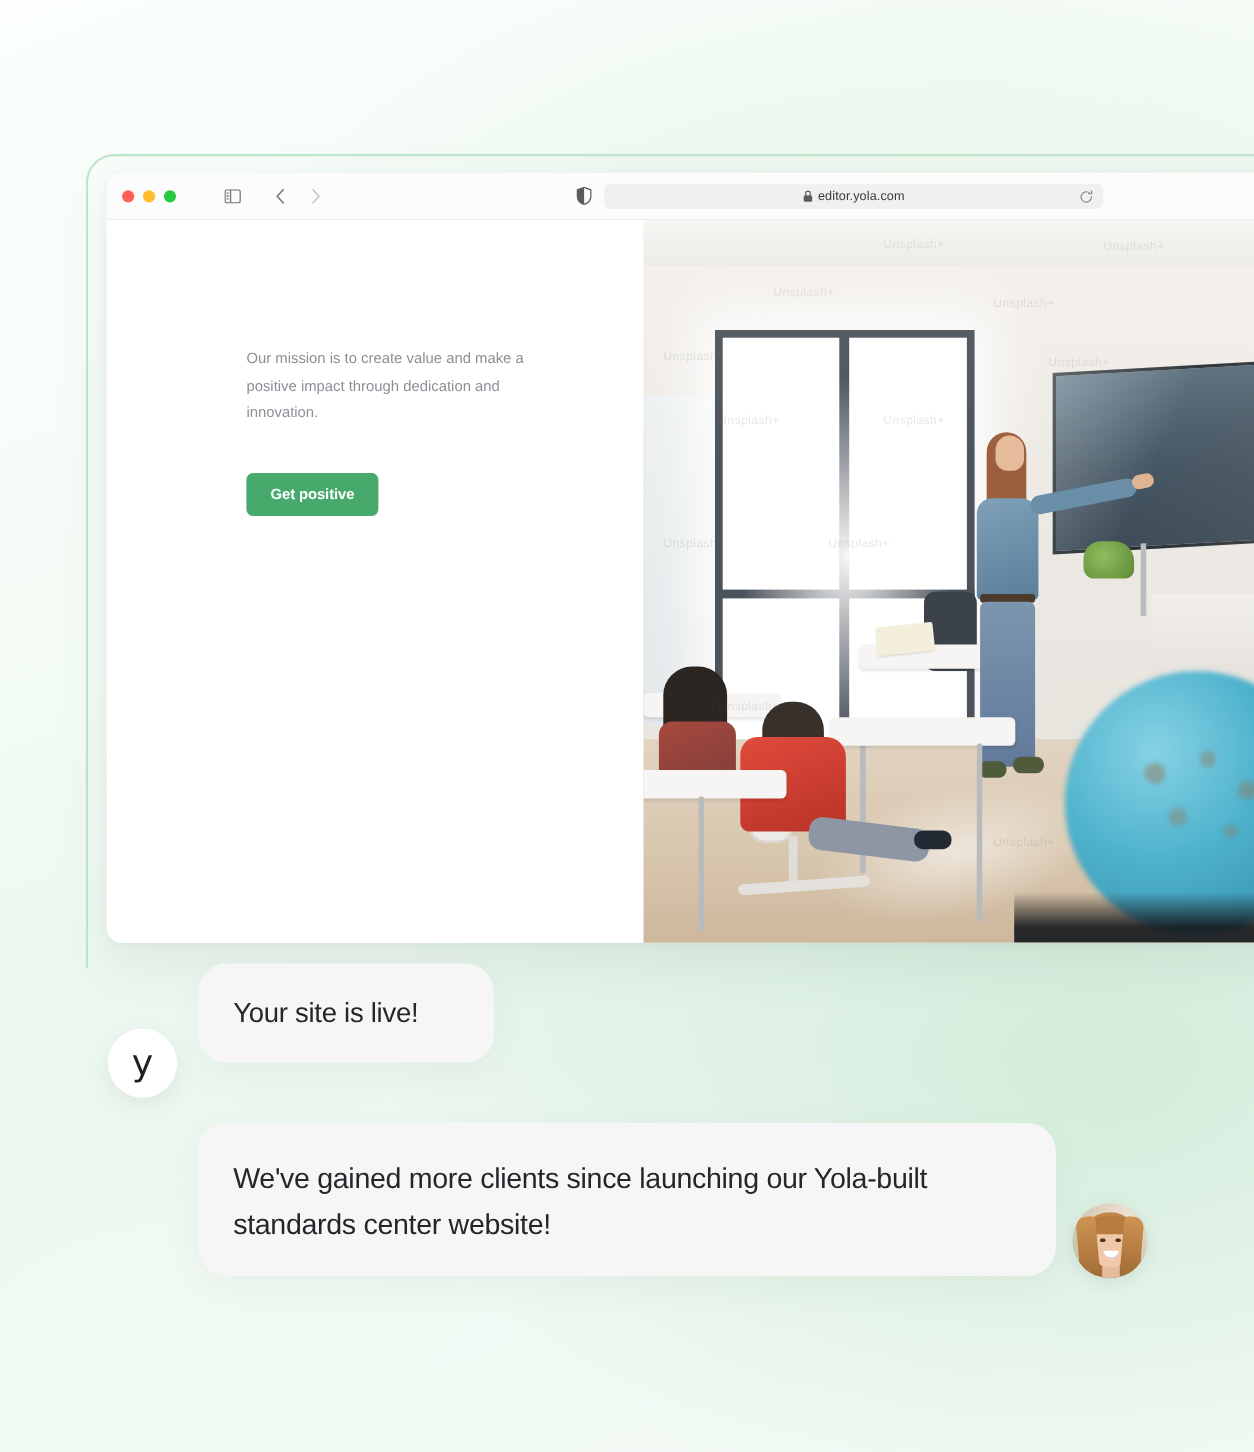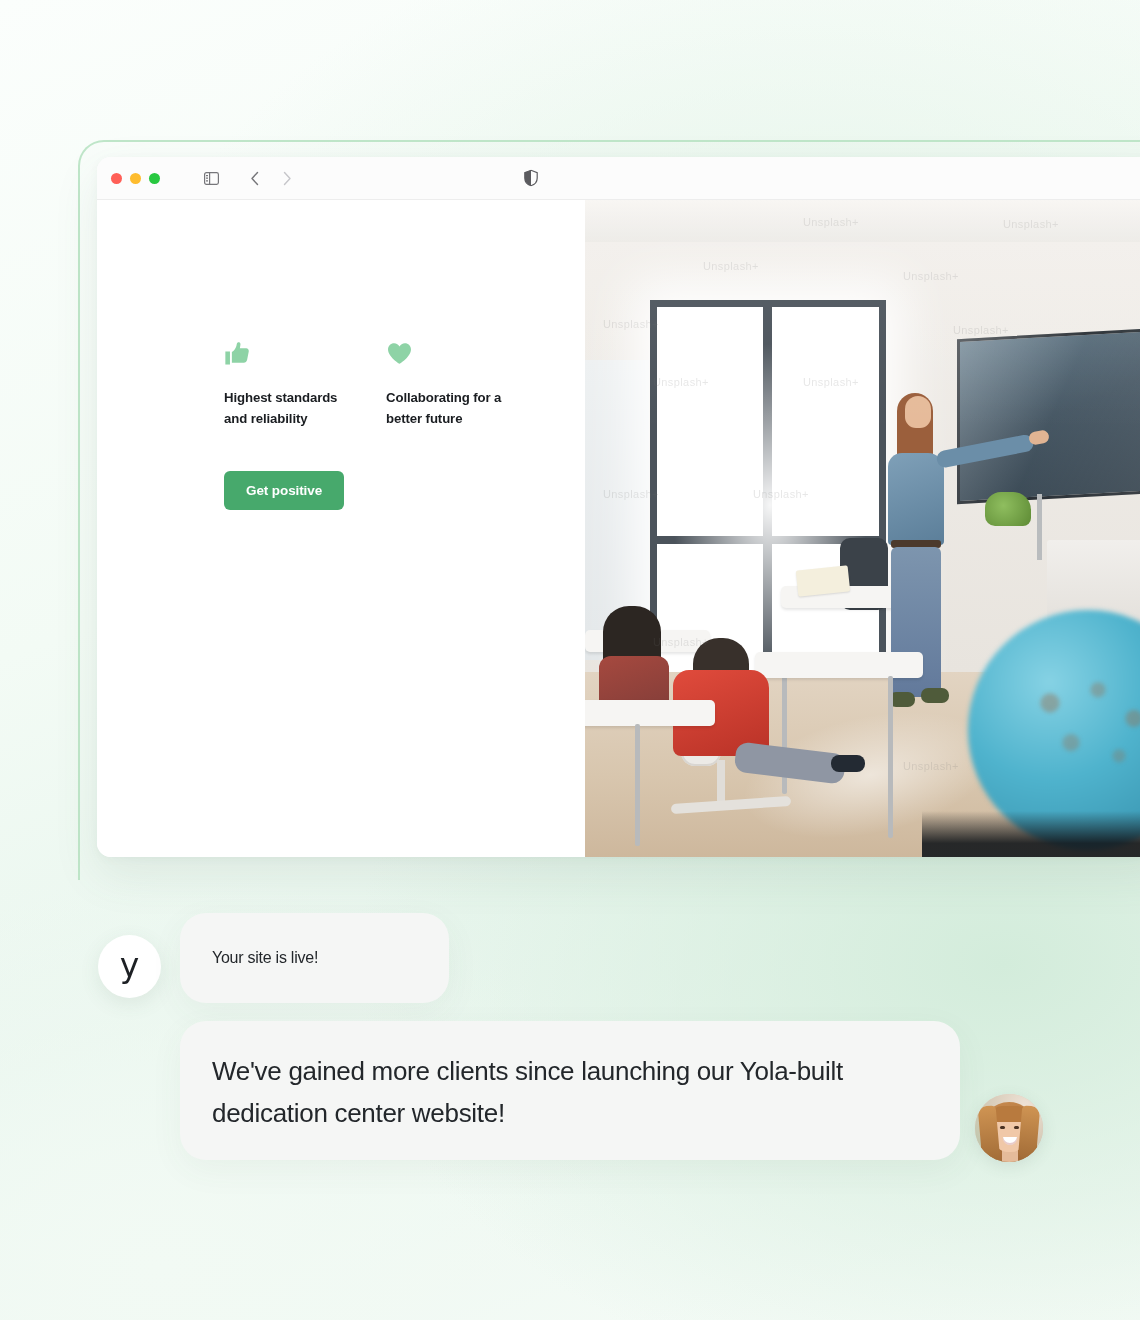--- a/index.html
+++ b/index.html
@@ -429,25 +429,25 @@
   }
 
   .bubble {
     position: absolute;
     background: #f5f6f5;
     border-radius: 26px;
     color: #23272b;
     box-shadow: 0 10px 34px rgba(70,100,80,0.055);
   }
   #bubble-1 {
-    left: 180px; top: 913px;
+    left: 180px; top: 876px;
     width: 269px; height: 90px;
     display: flex; align-items: center;
     padding-left: 32px;
-    font-size: 16px;
+    font-size: 25px;
     letter-spacing: -0.25px;
   }
   #bubble-2 {
     left: 180px; top: 1021px;
     width: 780px; height: 139px;
     padding: 30px 38px 0 32px;
     font-size: 26px;
     line-height: 1.6;
     letter-spacing: -0.3px;
   }
@@ -542,48 +542,44 @@
       </span>
     </div>
 
     <span id="shield-icon-btn">
       <svg width="14" height="17" viewBox="0 0 14 17" fill="none">
         <path d="M7 0.8 L13.2 3.1 V8.4 C13.2 12.2 10.6 15.1 7 16.2 C3.4 15.1 0.8 12.2 0.8 8.4 V3.1 Z" stroke="currentColor" stroke-width="1.2" fill="none"></path>
         <path d="M7 0.8 L0.8 3.1 V8.4 C0.8 12.2 3.4 15.1 7 16.2 Z" fill="currentColor"></path>
       </svg>
     </span>
 
+    <div id="url-bar">
+      <div id="url-inner">
+        <span id="lock-icon">
+          <svg width="9" height="11" viewBox="0 0 9 11" fill="none">
+            <rect x="0.6" y="4.4" width="7.8" height="6.1" rx="1.5" fill="currentColor"></rect>
+            <path d="M2.4 4.4 V2.9 a2.1 2.1 0 0 1 4.2 0 V4.4" stroke="currentColor" stroke-width="1.1" fill="none"></path>
+          </svg>
+        </span>
+        <span id="url-text">editor.yola.com</span>
+      </div>
+      <span id="reload-btn">
+        <svg width="13" height="13" viewBox="0 0 13 13" fill="none" stroke="currentColor" stroke-width="1.1" stroke-linecap="round">
+          <path d="M11.2 6.5 a4.7 4.7 0 1 1 -1.5 -3.4"></path>
+          <polyline points="11.4,0.9 11.4,3.5 8.8,3.5"></polyline>
+        </svg>
+      </span>
+    </div>
   </div>
 
   <div id="site-page">
 
     <div id="hero-left">
-
-      <div id="features-row">
-
-        <div class="feature">
-          <div class="feature-icon">
-            <svg width="27" height="27" viewBox="0 0 24 24" fill="currentColor">
-              <path d="M1.2 10.2h4.1v11.6H1.2z" rx="0.6"></path>
-              <path d="M7 10.6 C8.9 9.6 10.4 7.6 11 5.3 L11.4 3.4 C11.6 2.4 12.5 1.8 13.4 2.1 C14.3 2.4 14.8 3.3 14.6 4.2 L14.1 7.4 h5.6 c1.5 0 2.6 1.3 2.3 2.8 l-1.5 7.6 c-0.3 1.4 -1.5 2.4 -2.9 2.4 H7 Z"></path>
-            </svg>
-          </div>
-          <div class="feature-label">Highest standards and reliability</div>
-        </div>
-
-        <div class="feature">
-          <div class="feature-icon">
-            <svg width="27" height="27" viewBox="0 0 24 24" fill="currentColor">
-              <path d="M12 21.2 C12 21.2 1.8 14.9 1.8 8.4 C1.8 5.2 4.2 2.8 7.2 2.8 C9.3 2.8 11.1 4 12 5.8 C12.9 4 14.7 2.8 16.8 2.8 C19.8 2.8 22.2 5.2 22.2 8.4 C22.2 14.9 12 21.2 12 21.2 Z"></path>
-            </svg>
-          </div>
-          <div class="feature-label">Collaborating for a better future</div>
-        </div>
-
-      </div>
+      <p id="hero-subtext">Our mission is to create value and make a positive impact through dedication and innovation.</p>
+
 
       <button id="cta-button">Get positive</button>
     </div>
 
     <div id="hero-photo">
       <div class="ph" id="ph-ceiling"></div>
       <div class="ph" id="ph-wall-left"></div>
       <div class="ph" id="ph-wall-panel"></div>
       <div class="ph" id="ph-window"></div>
       <div class="ph" id="ph-window-mullion-v"></div>
@@ -657,21 +653,21 @@
 </div>
 
 <div id="chat-area"></div>
 
 <div id="yola-avatar">
   <span id="yola-avatar-letter">y</span>
 </div>
 
 <div class="bubble" id="bubble-1">Your site is live!</div>
 
-<div class="bubble" id="bubble-2">We've gained more clients since launching our Yola-built dedication center website!</div>
+<div class="bubble" id="bubble-2">We've gained more clients since launching our Yola-built standards center website!</div>
 
 <div id="client-avatar">
   <div class="av" id="av-bg"></div>
   <div class="av" id="av-hair-back"></div>
   <div class="av" id="av-neck"></div>
   <div class="av" id="av-face"></div>
   <div class="av" id="av-bangs"></div>
   <div class="av" id="av-hair-left"></div>
   <div class="av" id="av-hair-right"></div>
   <div class="av" id="av-eye-l"></div>

